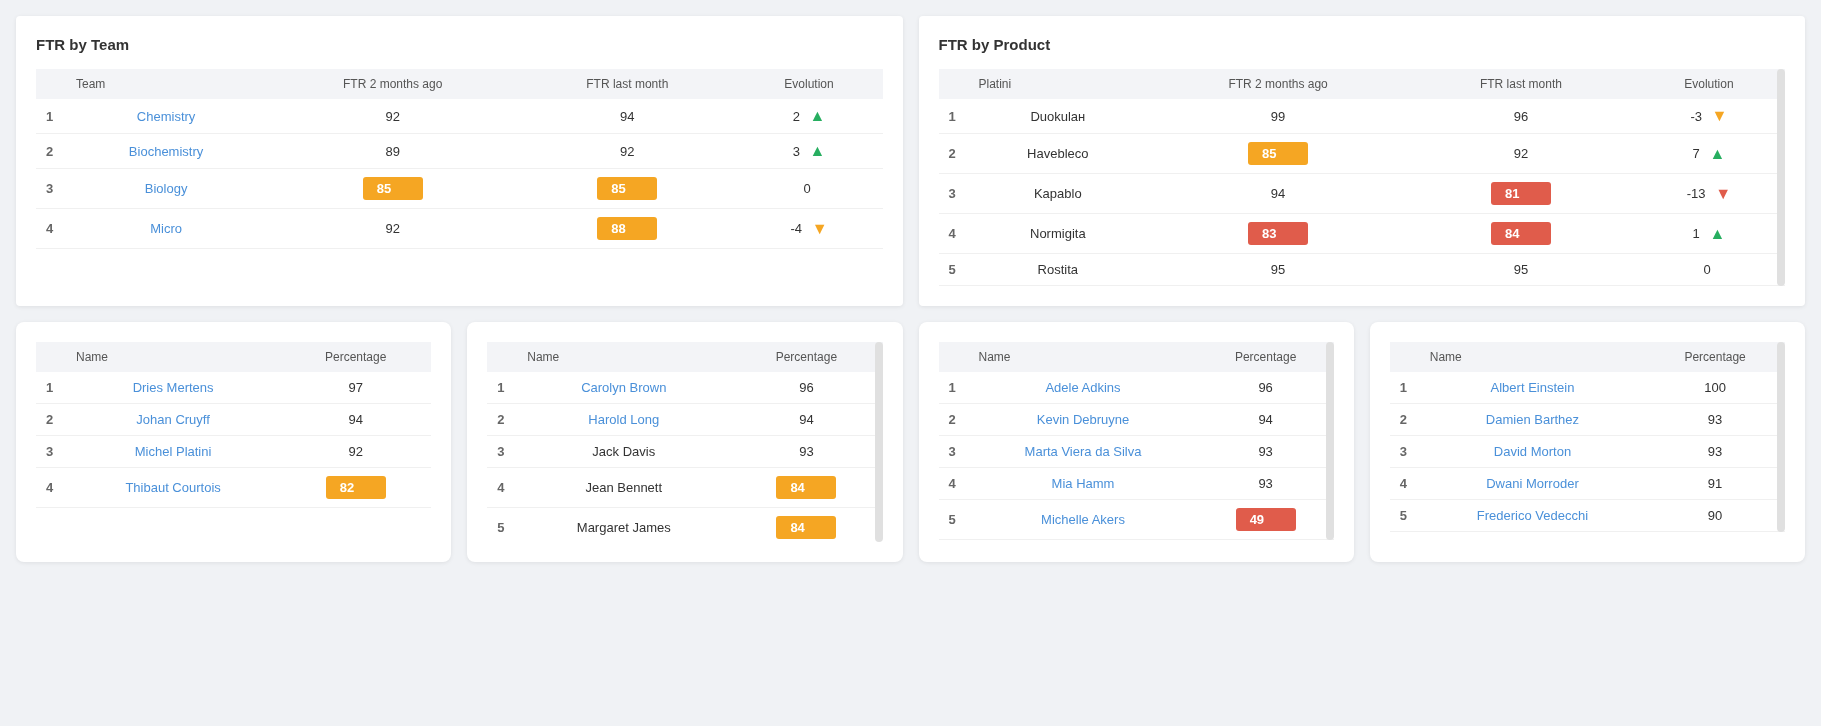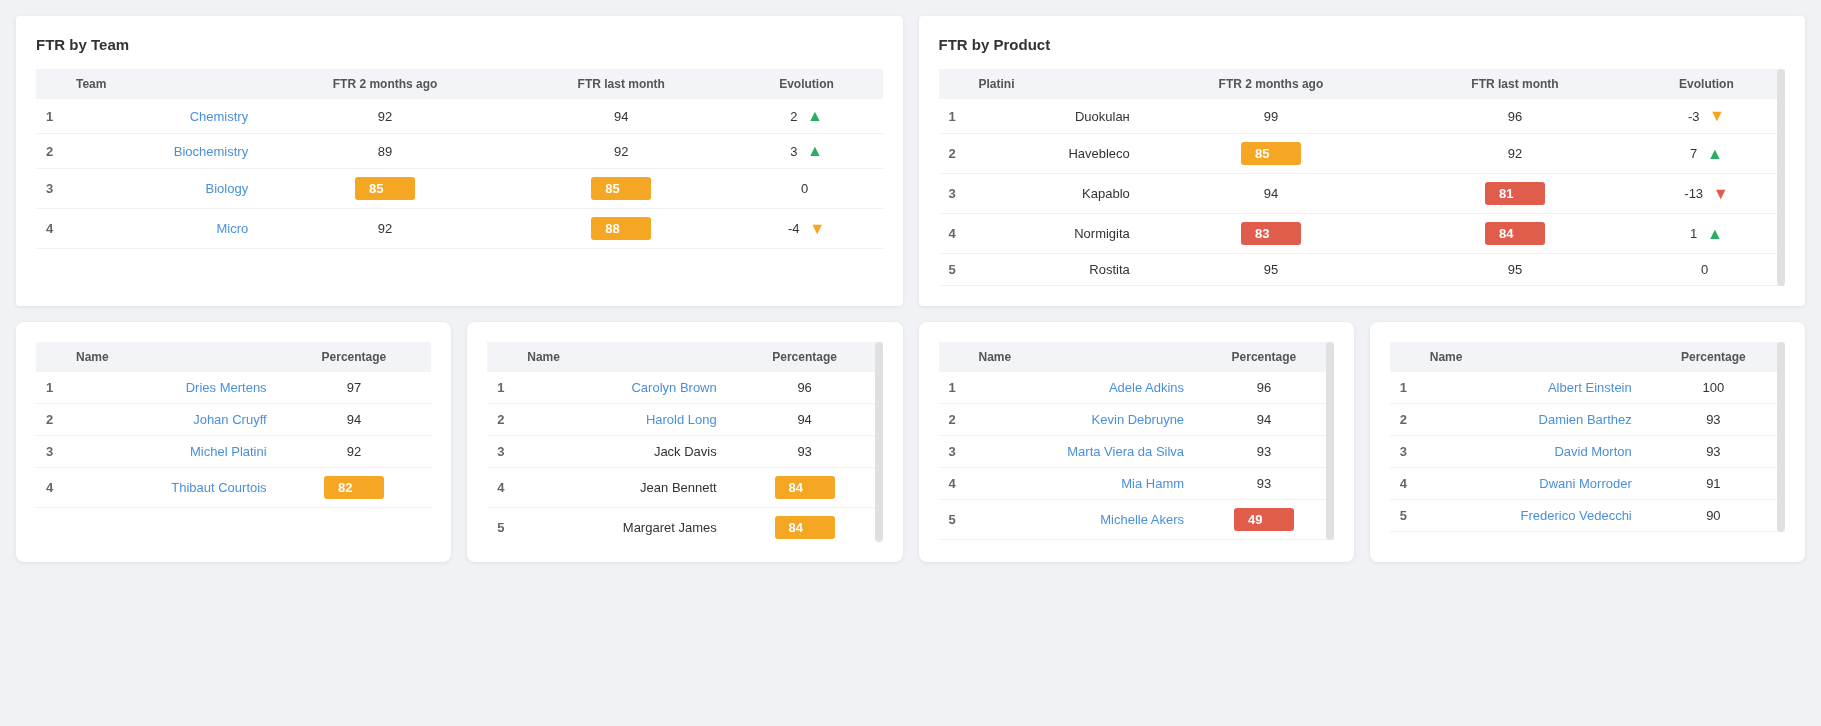--- a/index.html
+++ b/index.html
@@ -40,21 +40,21 @@
     }
     table {
       width: 100%;
       border-collapse: collapse;
     }
     thead tr {
       background: #f3f4f7;
     }
     thead th {
       padding: 8px 10px;
-      font-weight: 700;
+      font-weight: 400;
       font-size: 12px;
       color: #555;
       text-align: center;
     }
     thead th:first-child {
       text-align: left;
       width: 30px;
     }
     thead th:nth-child(2) {
       text-align: left;
@@ -67,21 +67,21 @@
       text-align: center;
       vertical-align: middle;
     }
     tbody td:first-child {
       text-align: left;
       font-weight: 600;
       color: #666;
       width: 30px;
     }
     tbody td:nth-child(2) {
-      text-align: right;
+      text-align: center;
     }
     .link-blue {
       color: #4a90d9;
       cursor: pointer;
     }
     .bar-bg {
       display: inline-block;
       padding: 4px 14px;
       border-radius: 3px;
       color: #fff;

